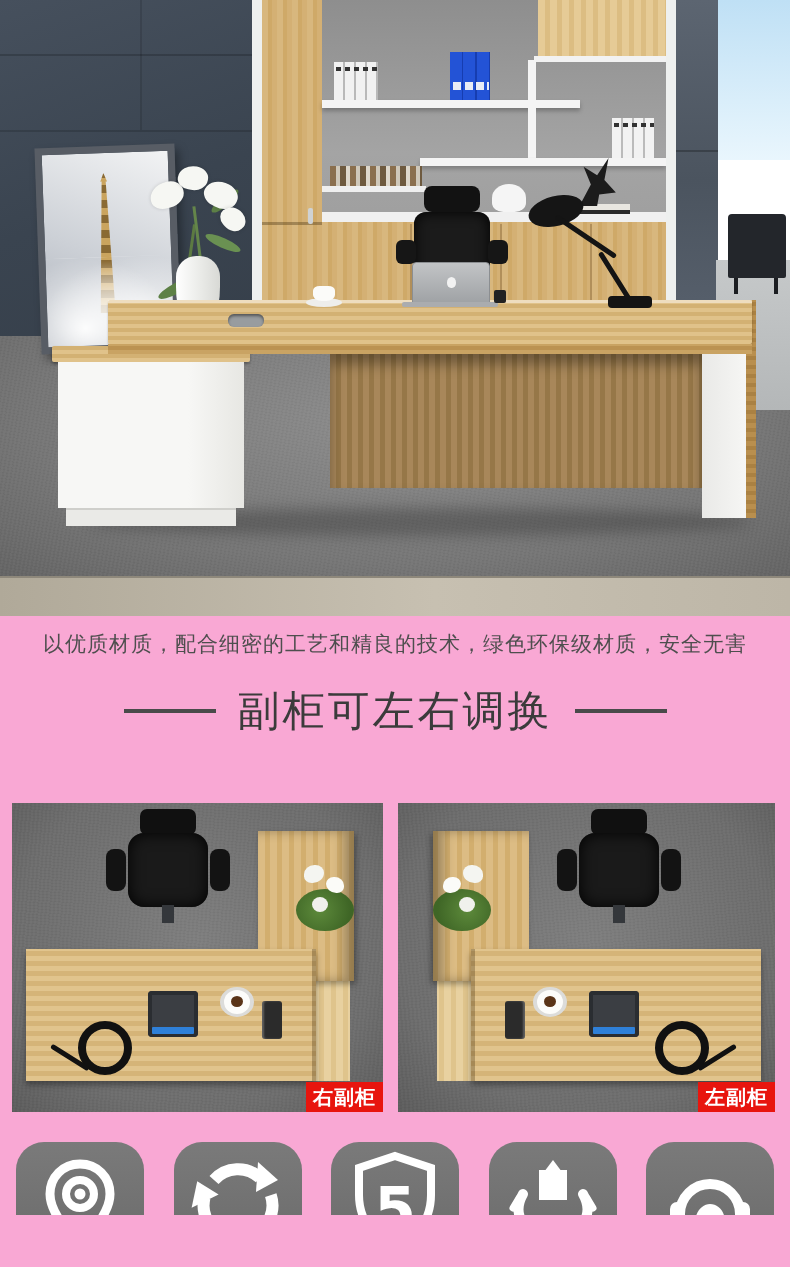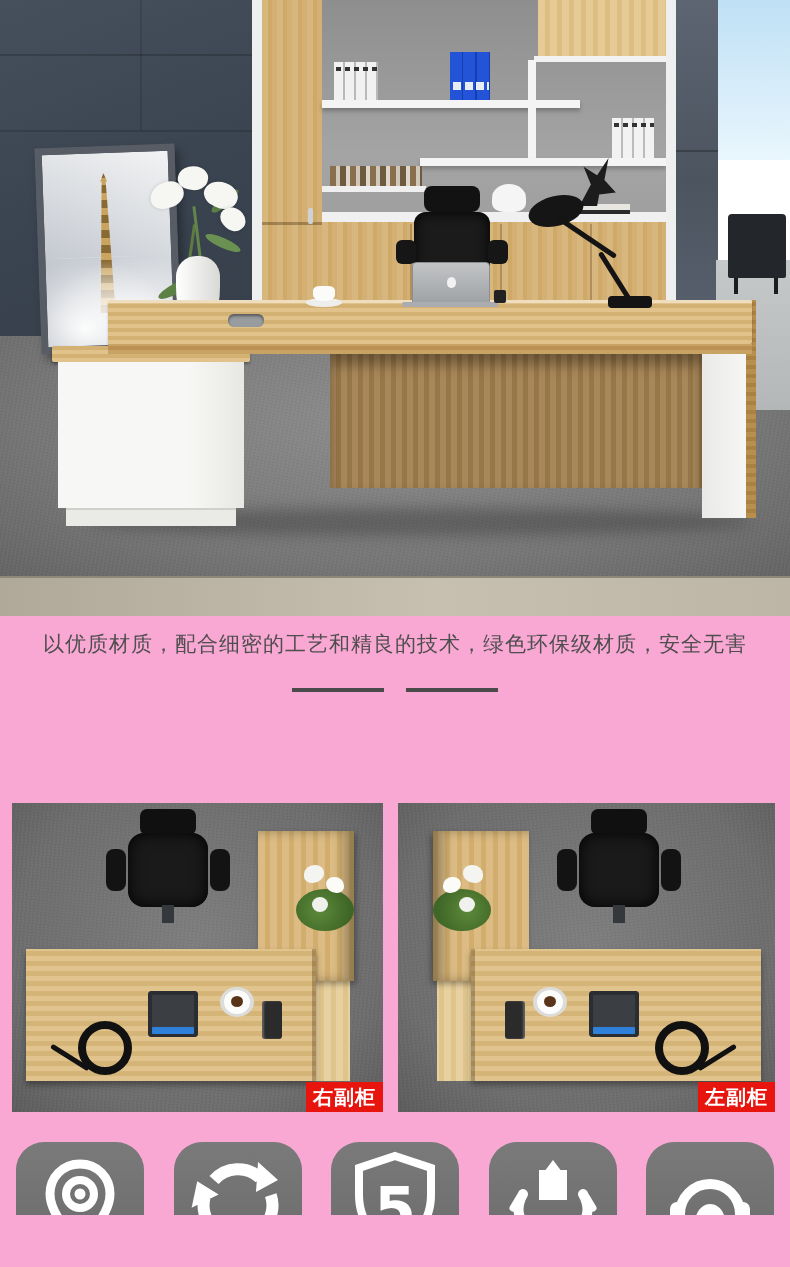--- a/index.html
+++ b/index.html
@@ -278,20 +278,21 @@
     <div class="abs h-lampshade"></div>
     <div class="abs h-lamparm1"></div>
     <div class="abs h-lamparm2"></div>
     <div class="abs h-lampbase"></div>
   </section>
 
   <p class="abs intro">以优质材质，配合细密的工艺和精良的技术，绿色环保级材质，安全无害</p>
 
   <div class="abs title-row">
     <span class="rule"></span>
+    <h2 class="title">副柜可左右调换</h2>
     <span class="rule"></span>
   </div>
 
 
   <figure class="card cardA">
     <div class="scene">
       <div class="carpet-tex"></div>
       <div class="p p-chairhead"></div>
       <div class="p p-chairback"></div>
       <div class="p p-armL"></div>

